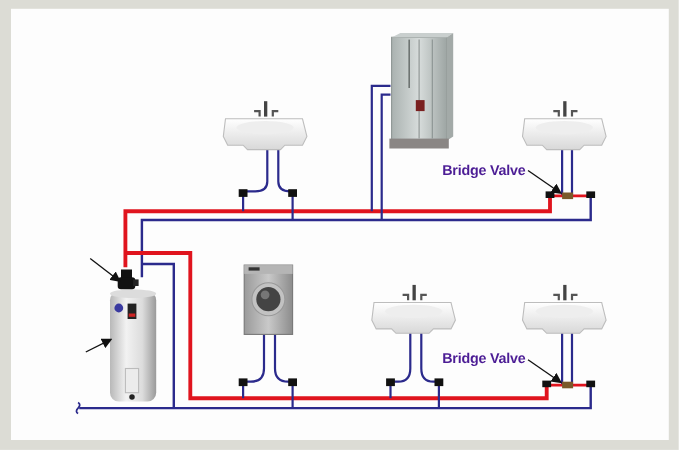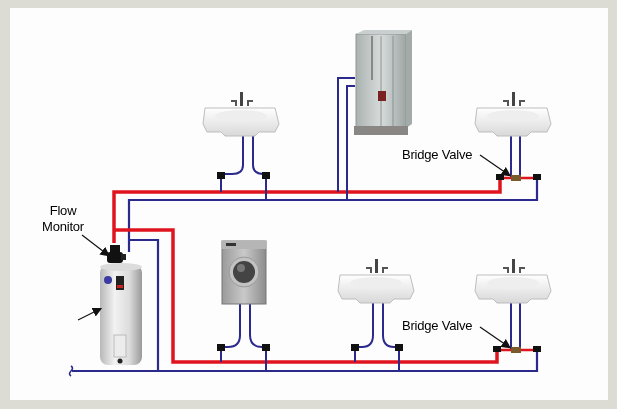--- a/index.html
+++ b/index.html
@@ -1,19 +1,19 @@
 <!DOCTYPE html>
 <html><head>
 <meta charset="utf-8">
 <style>
   html,body{margin:0;padding:0;}
   body{width:617px;height:409px;background:#dcdcd5;position:relative;overflow:hidden;font-family:"Liberation Sans",sans-serif;}
   #canvas{position:absolute;left:10px;top:8px;width:598px;height:392px;background:#fdfdfd;}
   svg{position:absolute;left:0;top:0;}
-  .lbl{position:absolute;font-size:13px;color:#000000;text-align:center;line-height:16px;letter-spacing:-0.2px;}
+  .lbl{position:absolute;font-size:13px;color:#4c1d95;text-align:center;line-height:16px;letter-spacing:-0.2px;font-weight:bold;}
 </style>
 </head>
 <body>
 
 <div id="canvas">
 <svg width="617" height="409" viewBox="0 0 617 409" style="left:-10px;top:-8px;">
   <defs>
     <linearGradient id="heaterG" x1="0" x2="1">
       <stop offset="0" stop-color="#b8b8b8"></stop>
       <stop offset="0.35" stop-color="#f2f2f2"></stop>
@@ -158,17 +158,16 @@
     <rect x="121" y="254" width="5" height="6" fill="#222"></rect>
   </g>
 
   <line x1="82" y1="235" x2="108" y2="255" stroke="#111" stroke-width="1.2" marker-end="url(#arr)"></line>
   <line x1="78" y1="320" x2="100" y2="309" stroke="#111" stroke-width="1.2" marker-end="url(#arr)"></line>
   <line x1="480" y1="155" x2="509" y2="175" stroke="#111" stroke-width="1.2" marker-end="url(#arr)"></line>
   <line x1="480" y1="327" x2="509" y2="347" stroke="#111" stroke-width="1.2" marker-end="url(#arr)"></line>
 </svg>
 
 <div class="lbl" style="left:18px;top:195px;width:70px;">
-  <div>Flow Monitor</div>
 </div>
 <div class="lbl" style="left:392px;top:139px;white-space:nowrap;">Bridge Valve</div>
 <div class="lbl" style="left:392px;top:310px;white-space:nowrap;">Bridge Valve</div>
 </div>
 
 </body></html>

